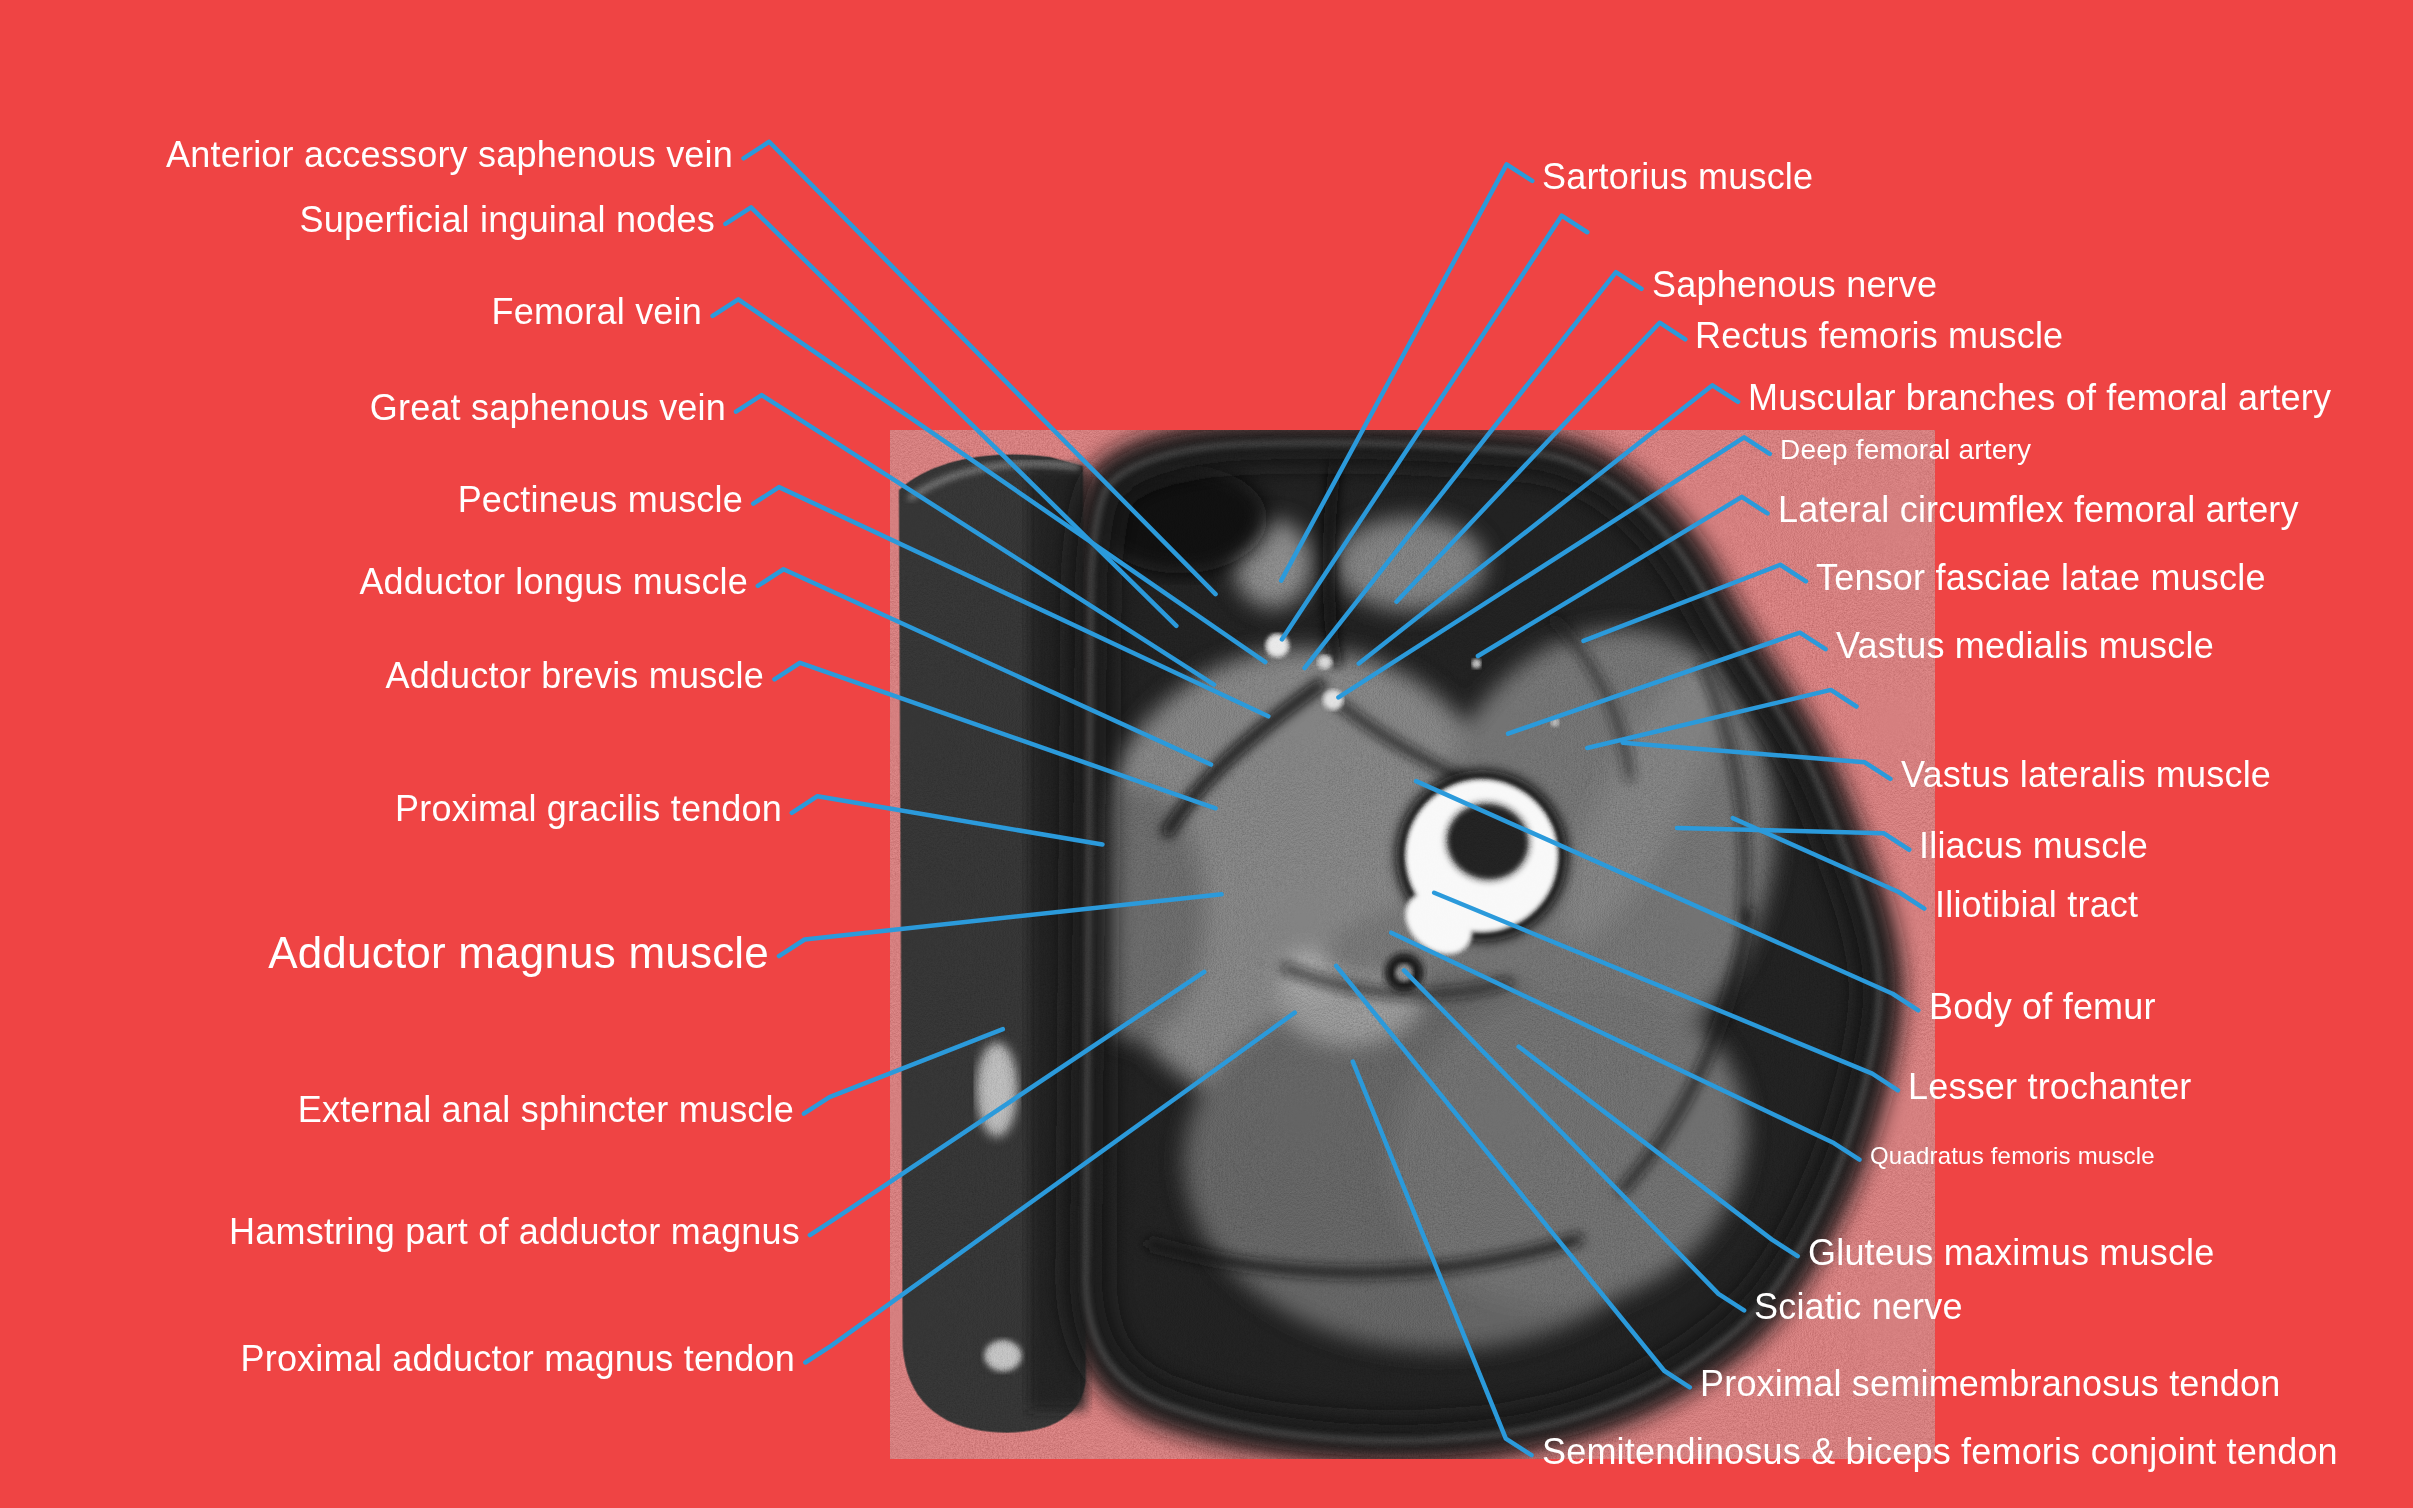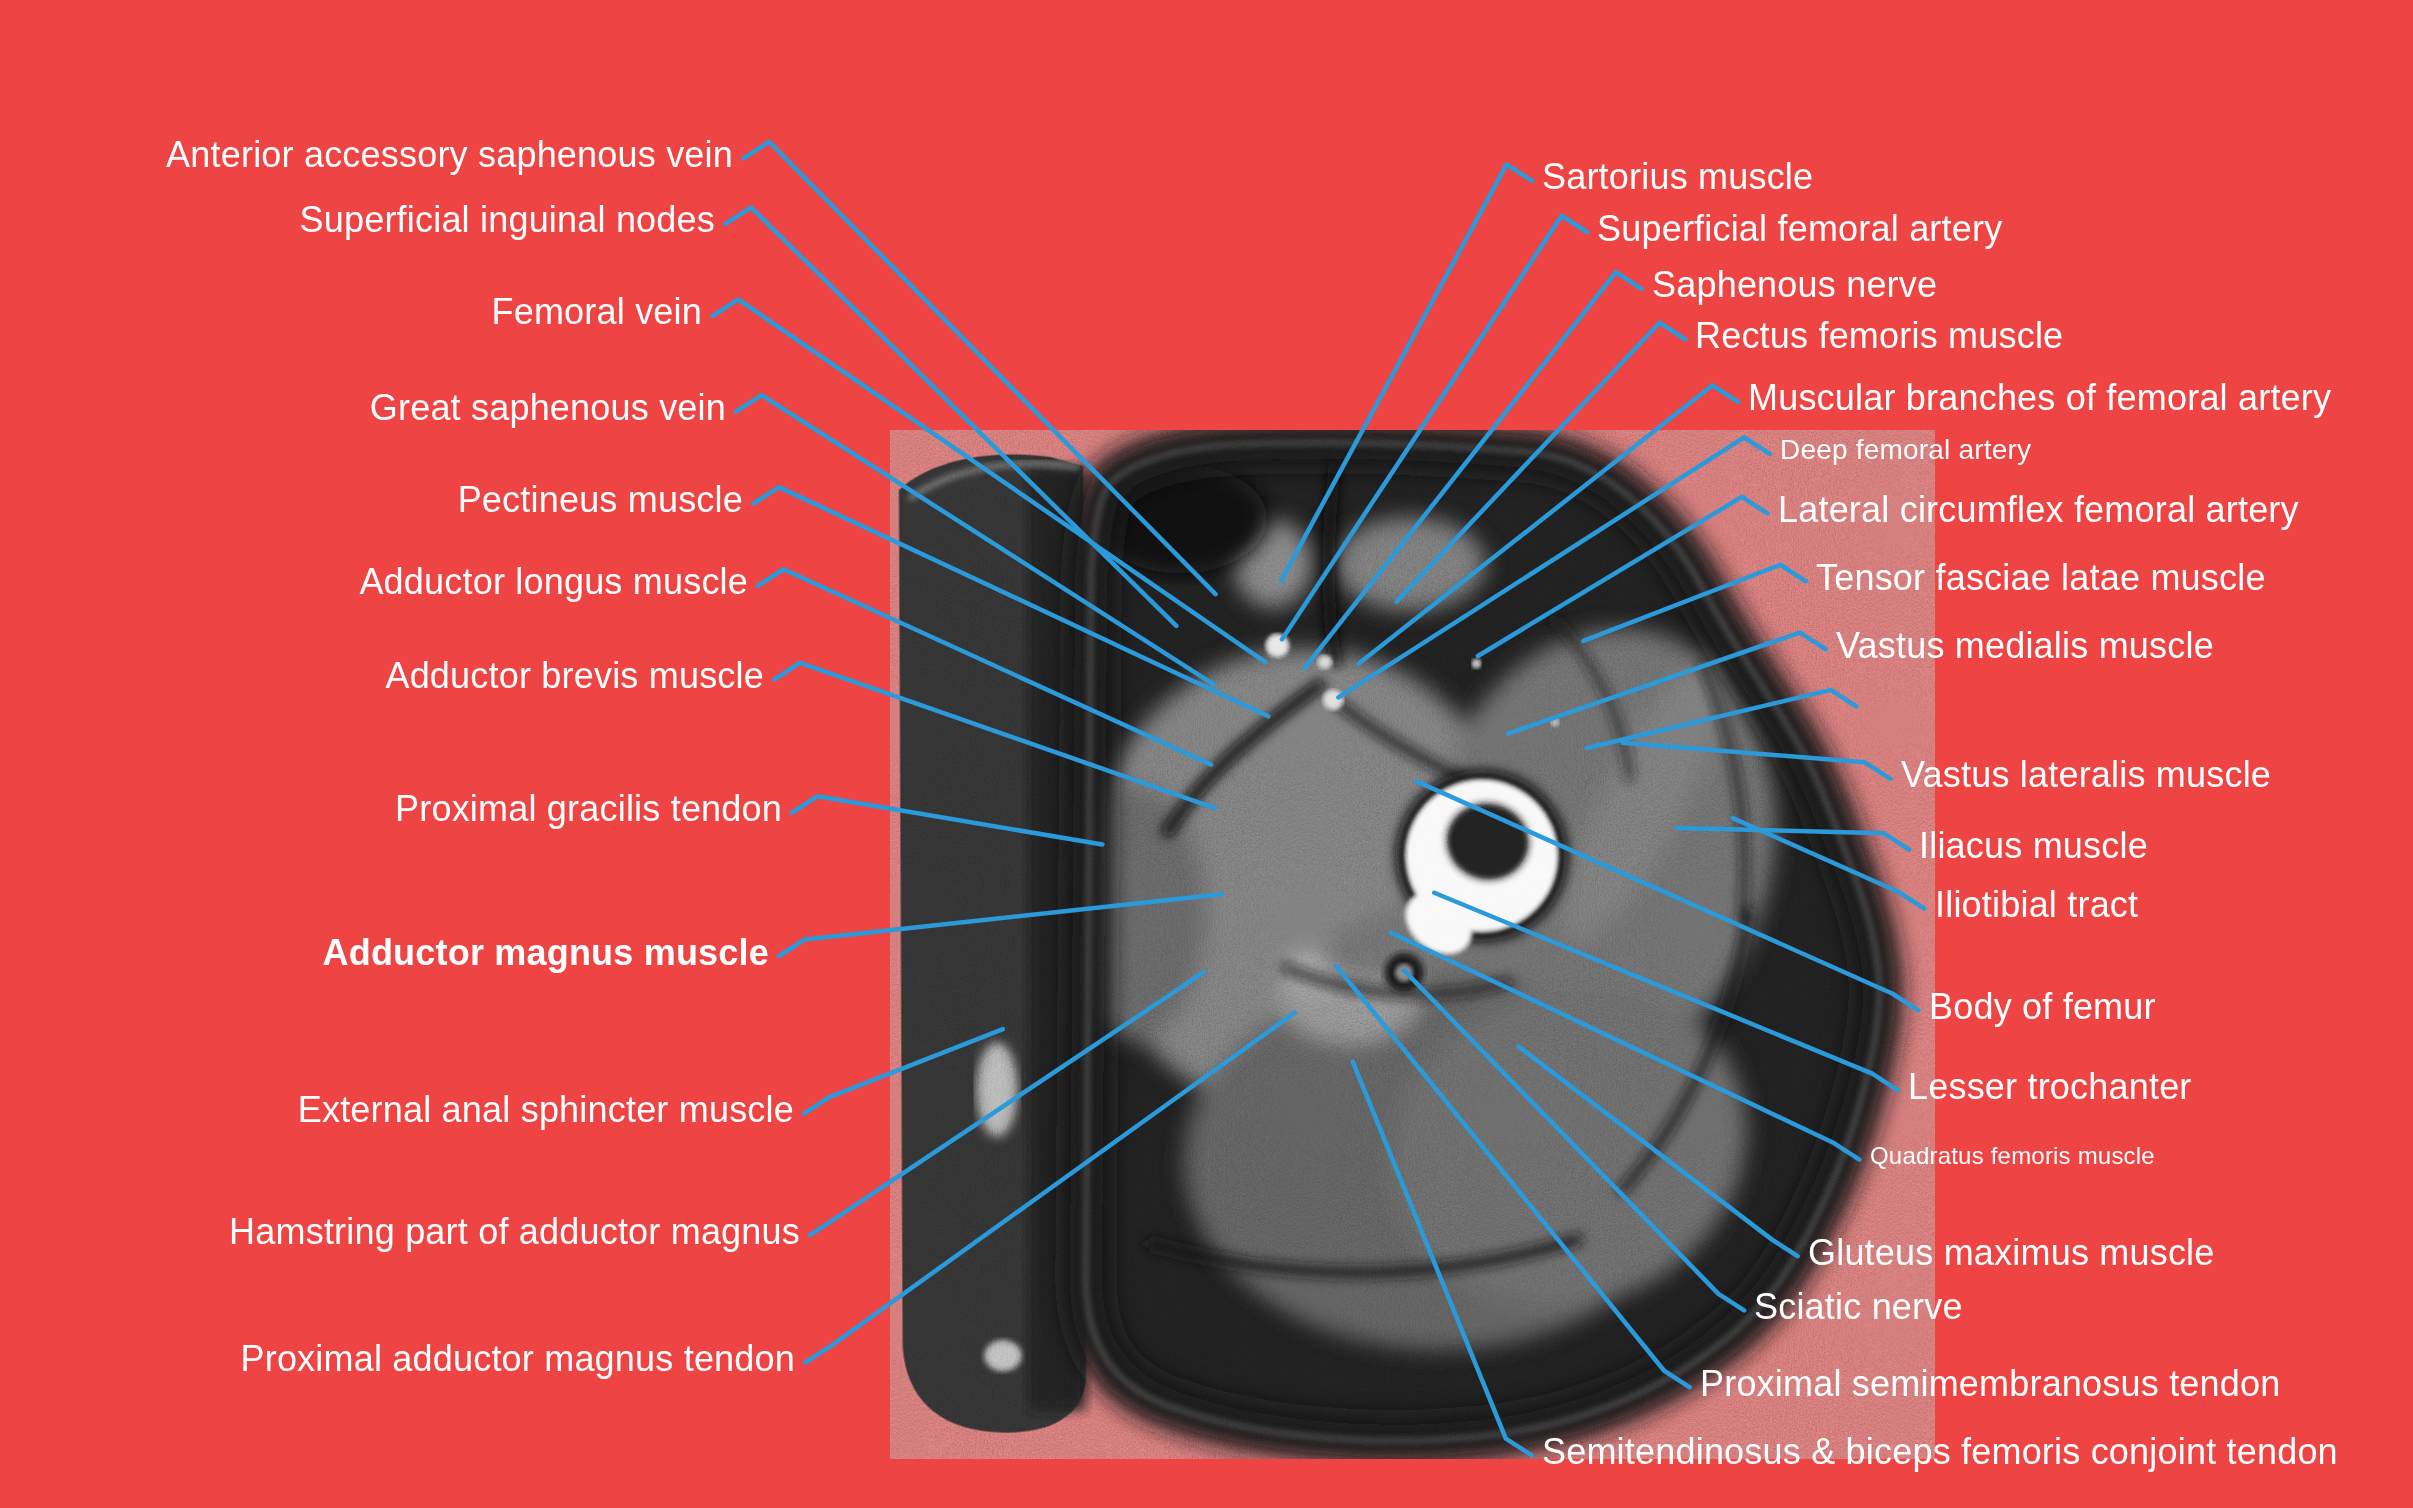--- a/index.html
+++ b/index.html
@@ -176,26 +176,25 @@
 
   <div id="labels">
       <div class="label left" style="right: 1680px; top: 155px; color: rgb(255, 255, 255); font-size: 36px;">Anterior accessory saphenous vein</div>
       <div class="label left" style="right: 1698px; top: 220px; color: rgb(255, 255, 255); font-size: 36px;">Superficial inguinal nodes</div>
       <div class="label left" style="right: 1711px; top: 312px; color: rgb(255, 255, 255); font-size: 36px;">Femoral vein</div>
       <div class="label left" style="right: 1687px; top: 408px; color: rgb(255, 255, 255); font-size: 36px;">Great saphenous vein</div>
       <div class="label left" style="right: 1670px; top: 500px; color: rgb(255, 255, 255); font-size: 36px;">Pectineus muscle</div>
       <div class="label left" style="right: 1665px; top: 582px; color: rgb(255, 255, 255); font-size: 36px;">Adductor longus muscle</div>
       <div class="label left" style="right: 1649px; top: 676px; color: rgb(255, 255, 255); font-size: 36px;">Adductor brevis muscle</div>
       <div class="label left" style="right: 1631px; top: 809px; color: rgb(255, 255, 255); font-size: 36px;">Proximal gracilis tendon</div>
-      <div class="label left" style="right: 1644px; top: 953px; color: rgb(255, 255, 255); font-size: 36px; font-weight: bold;">Adductor magnus muscle</div>
+      <div class="label left" style="right: 1644px; top: 953px; color: rgb(255, 255, 255); font-size: 44px;">Adductor magnus muscle</div>
       <div class="label left" style="right: 1619px; top: 1110px; color: rgb(255, 255, 255); font-size: 36px;">External anal sphincter muscle</div>
       <div class="label left" style="right: 1613px; top: 1232px; color: rgb(255, 255, 255); font-size: 36px;">Hamstring part of adductor magnus</div>
       <div class="label left" style="right: 1618px; top: 1359px; color: rgb(255, 255, 255); font-size: 36px;">Proximal adductor magnus tendon</div>
       <div class="label right" style="left: 1542px; top: 177px; color: rgb(255, 255, 255); font-size: 36px;">Sartorius muscle</div>
-      <div class="label right" style="left: 1597px; top: 229px; color: rgb(255, 255, 255); font-size: 36px;">Superficial femoral artery</div>
       <div class="label right" style="left: 1652px; top: 285px; color: rgb(255, 255, 255); font-size: 36px;">Saphenous nerve</div>
       <div class="label right" style="left: 1695px; top: 336px; color: rgb(255, 255, 255); font-size: 36px;">Rectus femoris muscle</div>
       <div class="label right" style="left: 1748px; top: 398px; color: rgb(255, 255, 255); font-size: 36px;">Muscular branches of femoral artery</div>
       <div class="label right" style="left: 1780px; top: 450px; color: rgb(255, 255, 255); font-size: 28px;">Deep femoral artery</div>
       <div class="label right" style="left: 1778px; top: 510px; color: rgb(255, 255, 255); font-size: 36px;">Lateral circumflex femoral artery</div>
       <div class="label right" style="left: 1816px; top: 578px; color: rgb(255, 255, 255); font-size: 36px;">Tensor fasciae latae muscle</div>
       <div class="label right" style="left: 1836px; top: 646px; color: rgb(255, 255, 255); font-size: 36px;">Vastus medialis muscle</div>
       <div class="label right" style="left: 1901px; top: 775px; color: rgb(255, 255, 255); font-size: 36px;">Vastus lateralis muscle</div>
       <div class="label right" style="left: 1919px; top: 846px; color: rgb(255, 255, 255); font-size: 36px; text-align: right;">Iliacus muscle</div>
       <div class="label right" style="left: 1935px; top: 905px; color: rgb(255, 255, 255); font-size: 36px;">Iliotibial tract</div>

